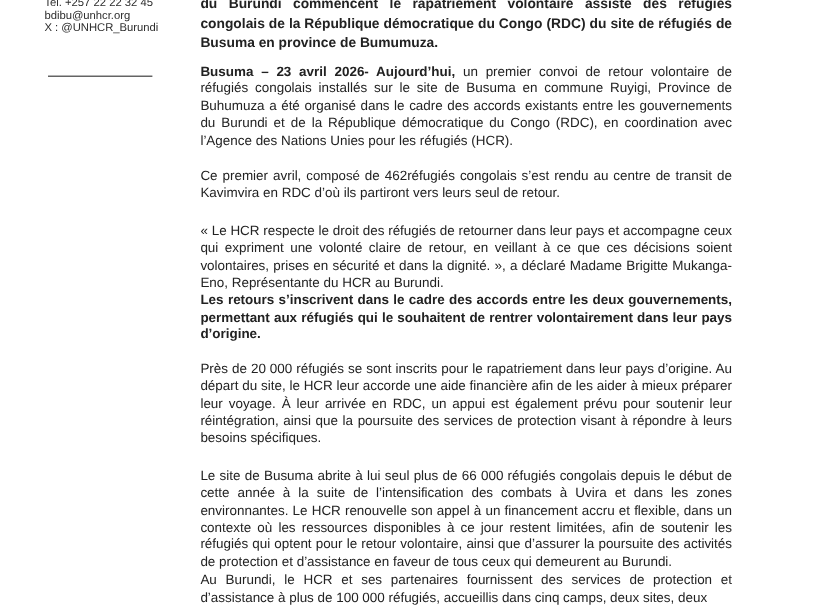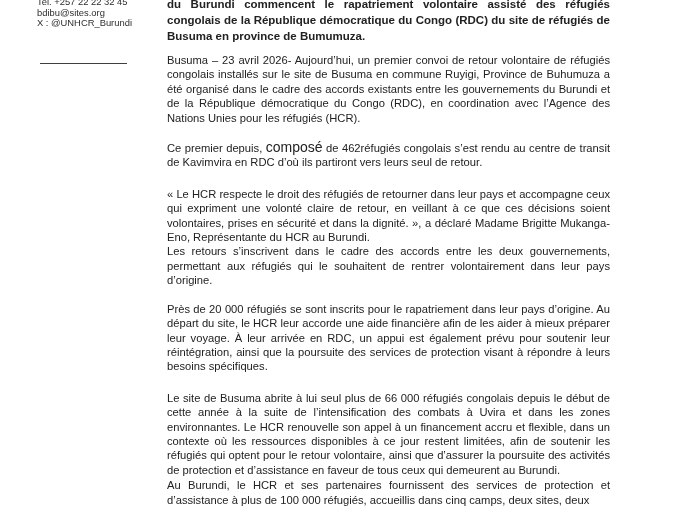--- a/index.html
+++ b/index.html
@@ -62,49 +62,49 @@
   .main p.h {
     margin-top: -4px;
     margin-bottom: 9px;
     font-weight: bold;
     font-size: 11.5px;
     line-height: 16px;
   }
   .main p.p1 { margin-bottom: 15px; }
   .main p.p2 { margin-bottom: 17px; }
   .main p.p3 { }
-  .main p.p4 { margin-bottom: 14px; }
+  .main p.p4 { margin-bottom: 14px; font-weight: bold; }
   .main p.p5 { margin-bottom: 17px; }
   .main p.p6 { margin-bottom: 1px; }
   .main p.p7 { margin-bottom: 0; }
 
-  .b { font-weight: normal; }
+  .b { font-weight: bold; }
   .alt-font {
     
-    font-size: 14px;
+    font-size: 11px;
     line-height: 14.4px;
   }
 </style>
 </head>
 <body>
 
 <div class="sidebar">
   <div class="line">Tel. +257 22 22 32 45</div>
-  <div class="line">bdibu@sites.org</div>
+  <div class="line">bdibu@unhcr.org</div>
   <div class="line">X : @UNHCR_Burundi</div>
 </div>
 
 <div class="divider"></div>
 
 <div class="main">
   <p class="h">du Burundi commencent le rapatriement volontaire assisté des réfugiés congolais de la République démocratique du Congo (RDC) du site de réfugiés de Busuma en province de Bumumuza.</p>
 
   <p class="p1"><span class="b">Busuma – 23 avril 2026- Aujourd’hui,</span><span> un premier convoi de retour volontaire de réfugiés congolais installés sur le site de Busuma en commune Ruyigi, Province de Buhumuza a été organisé dans le cadre des accords existants entre les gouvernements du Burundi et de la République démocratique du Congo (RDC), en coordination avec l’Agence des Nations Unies pour les réfugiés (HCR).</span></p>
 
-  <p class="p2"><span>Ce premier depuis, </span><span class="alt-font">composé</span><span> de 462réfugiés congolais s’est rendu au centre de transit de Kavimvira en RDC d’où ils partiront vers leurs seul de retour.</span></p>
+  <p class="p2"><span>Ce premier avril, </span><span class="alt-font">composé</span><span> de 462réfugiés congolais s’est rendu au centre de transit de Kavimvira en RDC d’où ils partiront vers leurs seul de retour.</span></p>
 
   <p class="p3">« Le HCR respecte le droit des réfugiés de retourner dans leur pays et accompagne ceux qui expriment une volonté claire de retour, en veillant à ce que ces décisions soient volontaires, prises en sécurité et dans la dignité. », a déclaré Madame Brigitte Mukanga-Eno, Représentante du HCR au Burundi.</p>
 
   <p class="p4">Les retours s’inscrivent dans le cadre des accords entre les deux gouvernements, permettant aux réfugiés qui le souhaitent de rentrer volontairement dans leur pays d’origine.</p>
 
   <p class="p5">Près de 20 000 réfugiés se sont inscrits pour le rapatriement dans leur pays d’origine. Au départ du site, le HCR leur accorde une aide financière afin de les aider à mieux préparer leur voyage. À leur arrivée en RDC, un appui est également prévu pour soutenir leur réintégration, ainsi que la poursuite des services de protection visant à répondre à leurs besoins spécifiques.</p>
 
   <p class="p6">Le site de Busuma abrite à lui seul plus de 66 000 réfugiés congolais depuis le début de cette année à la suite de l’intensification des combats à Uvira et dans les zones environnantes. Le HCR renouvelle son appel à un financement accru et flexible, dans un contexte où les ressources disponibles à ce jour restent limitées, afin de soutenir les réfugiés qui optent pour le retour volontaire, ainsi que d’assurer la poursuite des activités de protection et d’assistance en faveur de tous ceux qui demeurent au Burundi.</p>
 
   <p class="p7">Au Burundi, le HCR et ses partenaires fournissent des services de protection et d’assistance à plus de 100 000 réfugiés, accueillis dans cinq camps, deux sites, deux</p>

